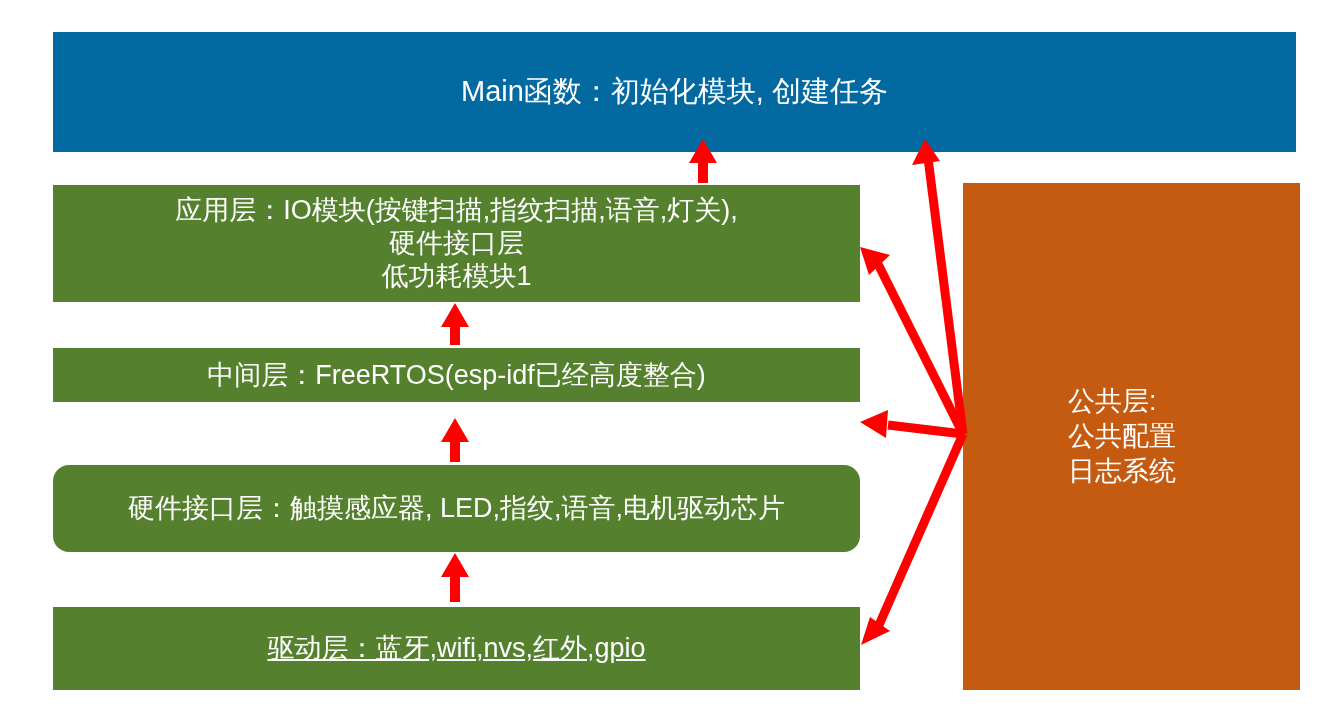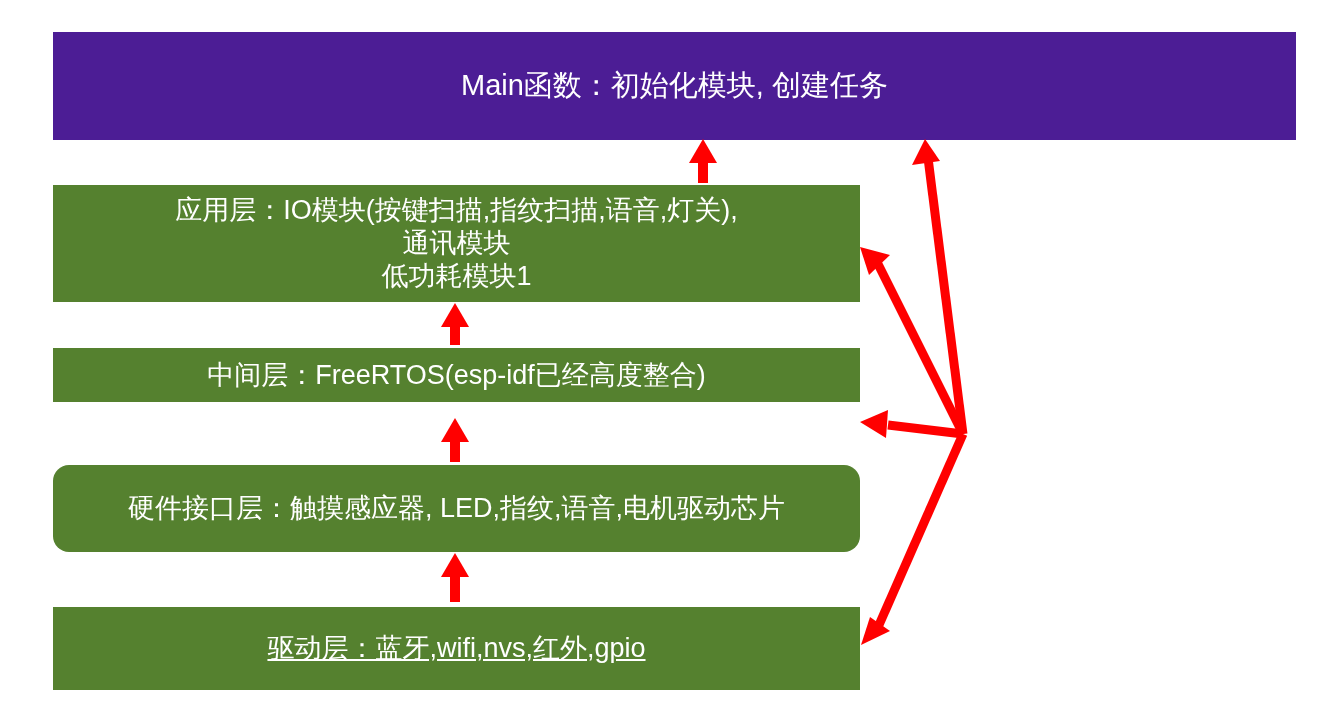--- a/index.html
+++ b/index.html
@@ -27,22 +27,22 @@
     color: #ffffff;
     text-align: center;
     line-height: 1.22;
     white-space: pre-line;
     letter-spacing: 0px;
   }
   .box-main {
     left: 53px;
     top: 32px;
     width: 1243px;
-    height: 108px;
-    background: #4c1d95;
+    height: 120px;
+    background: #0369a1;
     font-size: 29px;
   }
   .box-app {
     left: 53px;
     top: 185px;
     width: 807px;
     height: 117px;
     background: #55812F;
     font-size: 27px;
   }
@@ -94,29 +94,32 @@
   }
 </style>
 </head>
 <body>
 
 <div id="canvas">
 
   <div class="box box-main">Main函数：初始化模块, 创建任务</div>
 
   <div class="box box-app">应用层：IO模块(按键扫描,指纹扫描,语音,灯关),
-通讯模块
+硬件接口层
 低功耗模块1</div>
 
   <div class="box box-middle">中间层：FreeRTOS(esp-idf已经高度整合)</div>
 
   <div class="box box-hardware">硬件接口层：触摸感应器, LED,指纹,语音,电机驱动芯片</div>
 
   <div class="box box-driver">驱动层：蓝牙,wifi,nvs,红外,gpio</div>
 
+  <div class="box box-common">公共层:
+公共配置
+日志系统</div>
 
   <svg class="arrows" viewBox="0 0 1338 714" width="1338" height="714" xmlns="http://www.w3.org/2000/svg">
 
     <g>
       <line x1="455" y1="602" x2="455" y2="568" stroke="#FF0000" stroke-width="10"></line>
       <polygon points="455,553 441,577 469,577" fill="#FF0000"></polygon>
     </g>
 
     <g>
       <line x1="455" y1="462" x2="455" y2="434" stroke="#FF0000" stroke-width="10"></line>

